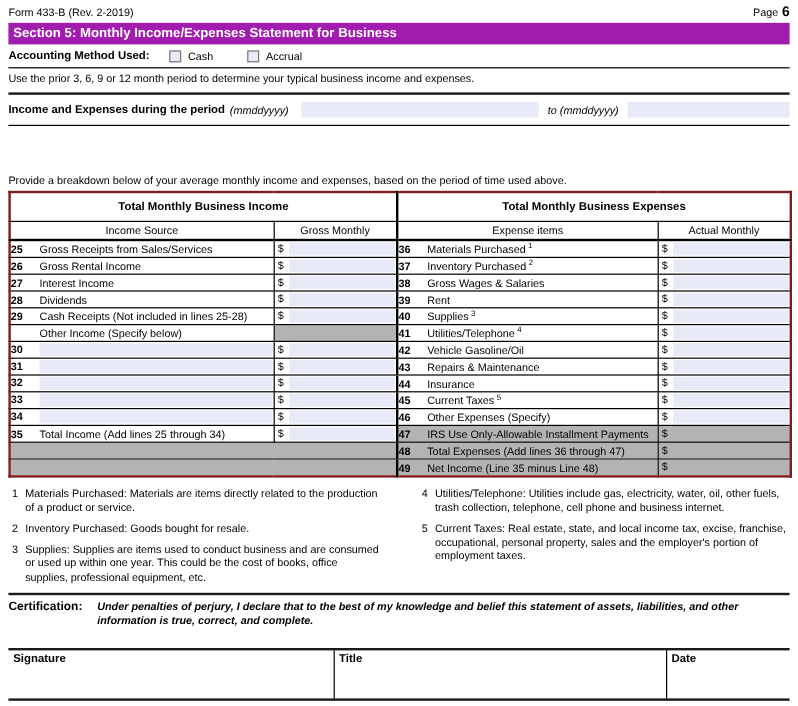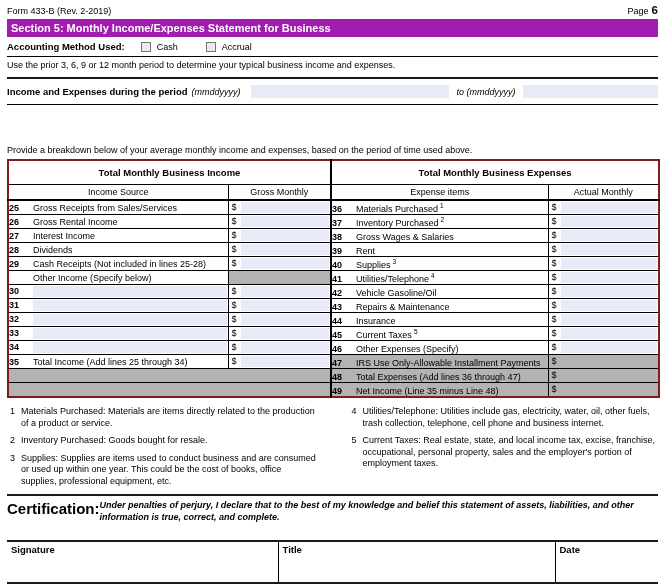--- a/index.html
+++ b/index.html
@@ -85,21 +85,21 @@
   .fn-col.left { padding-right:14px; }
   .fn-col.right { padding-left:16px; }
   .fn { display:flex; margin-top:6px; line-height:11.5px; }
   .fn-num { flex:0 0 14px; padding-left:3px; }
   .fn-text { margin:0; flex:1; }
 
   .cert {
     border-top:2px solid #1a1a1a; margin-top:7px;
     display:flex; padding:4px 0 3px 0;
   }
-  .cert-label { flex:0 0 74px; font-weight:bold; font-size:15px; }
+  .cert-label { flex:0 0 74px; font-weight:bold; font-size:10px; }
   .cert-text { margin:0; flex:1; font-style:italic; line-height:11.5px;font-weight:bold; }
 
   table.sig-table {
     width:651px; border-collapse:collapse; margin-top:14px;
     border-top:2px solid #1a1a1a; border-bottom:2px solid #1a1a1a;
   }
   .sig-table td {
     height:42px; vertical-align:top; font-weight:bold; font-size:9.5px;
     padding:2px 0 0 4px;
   }

